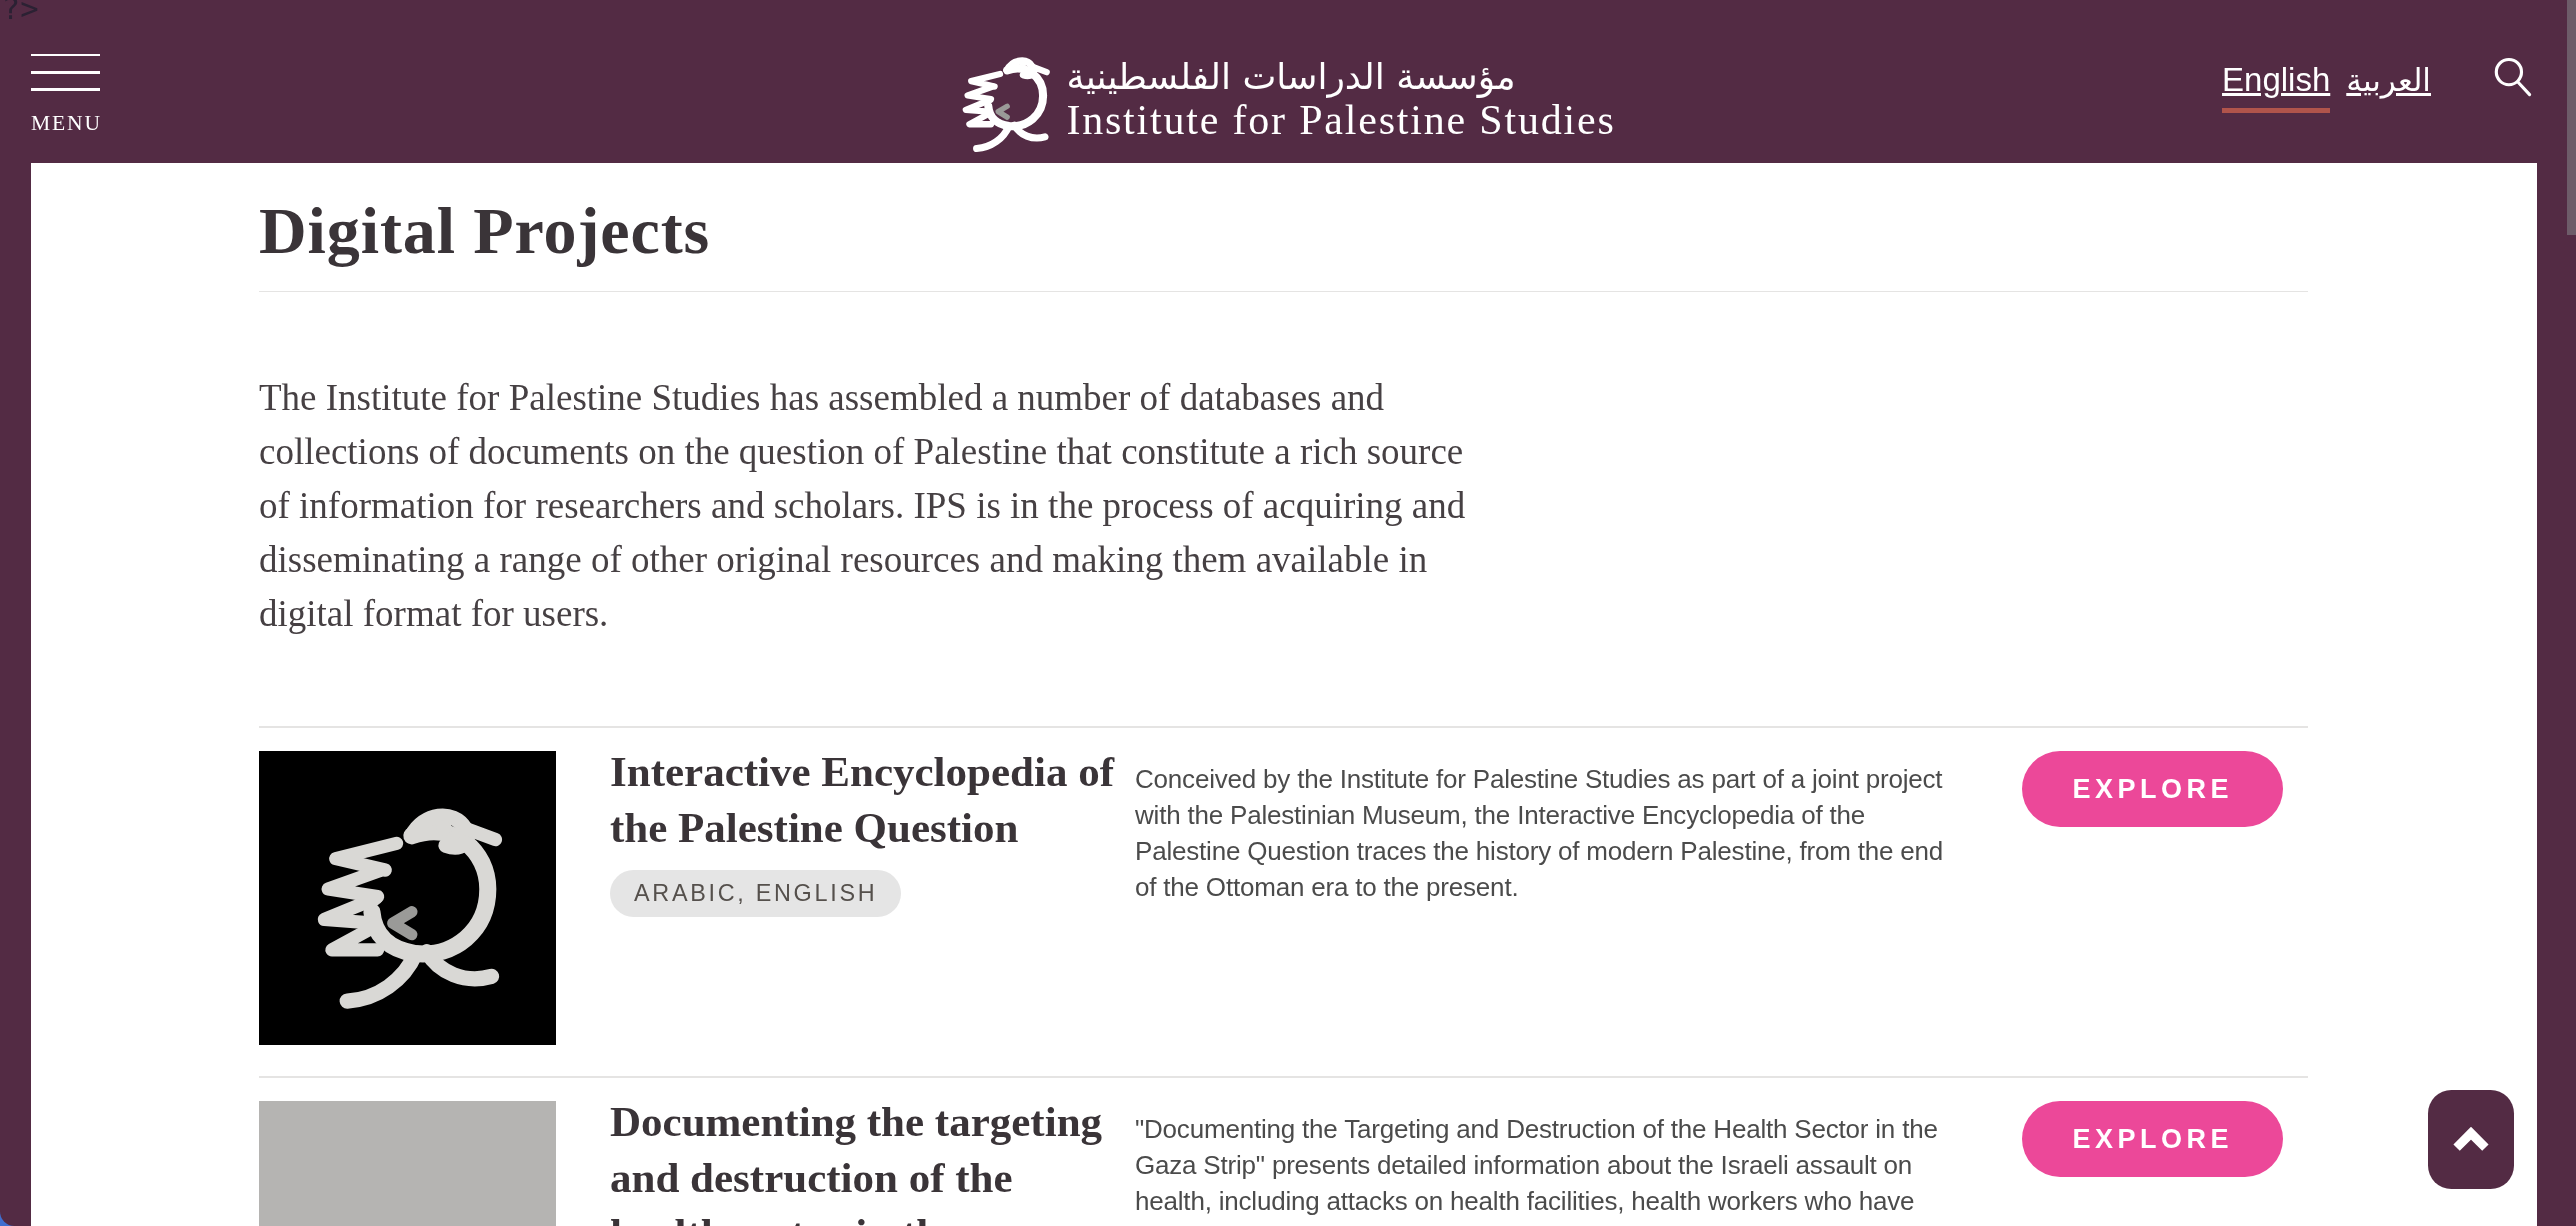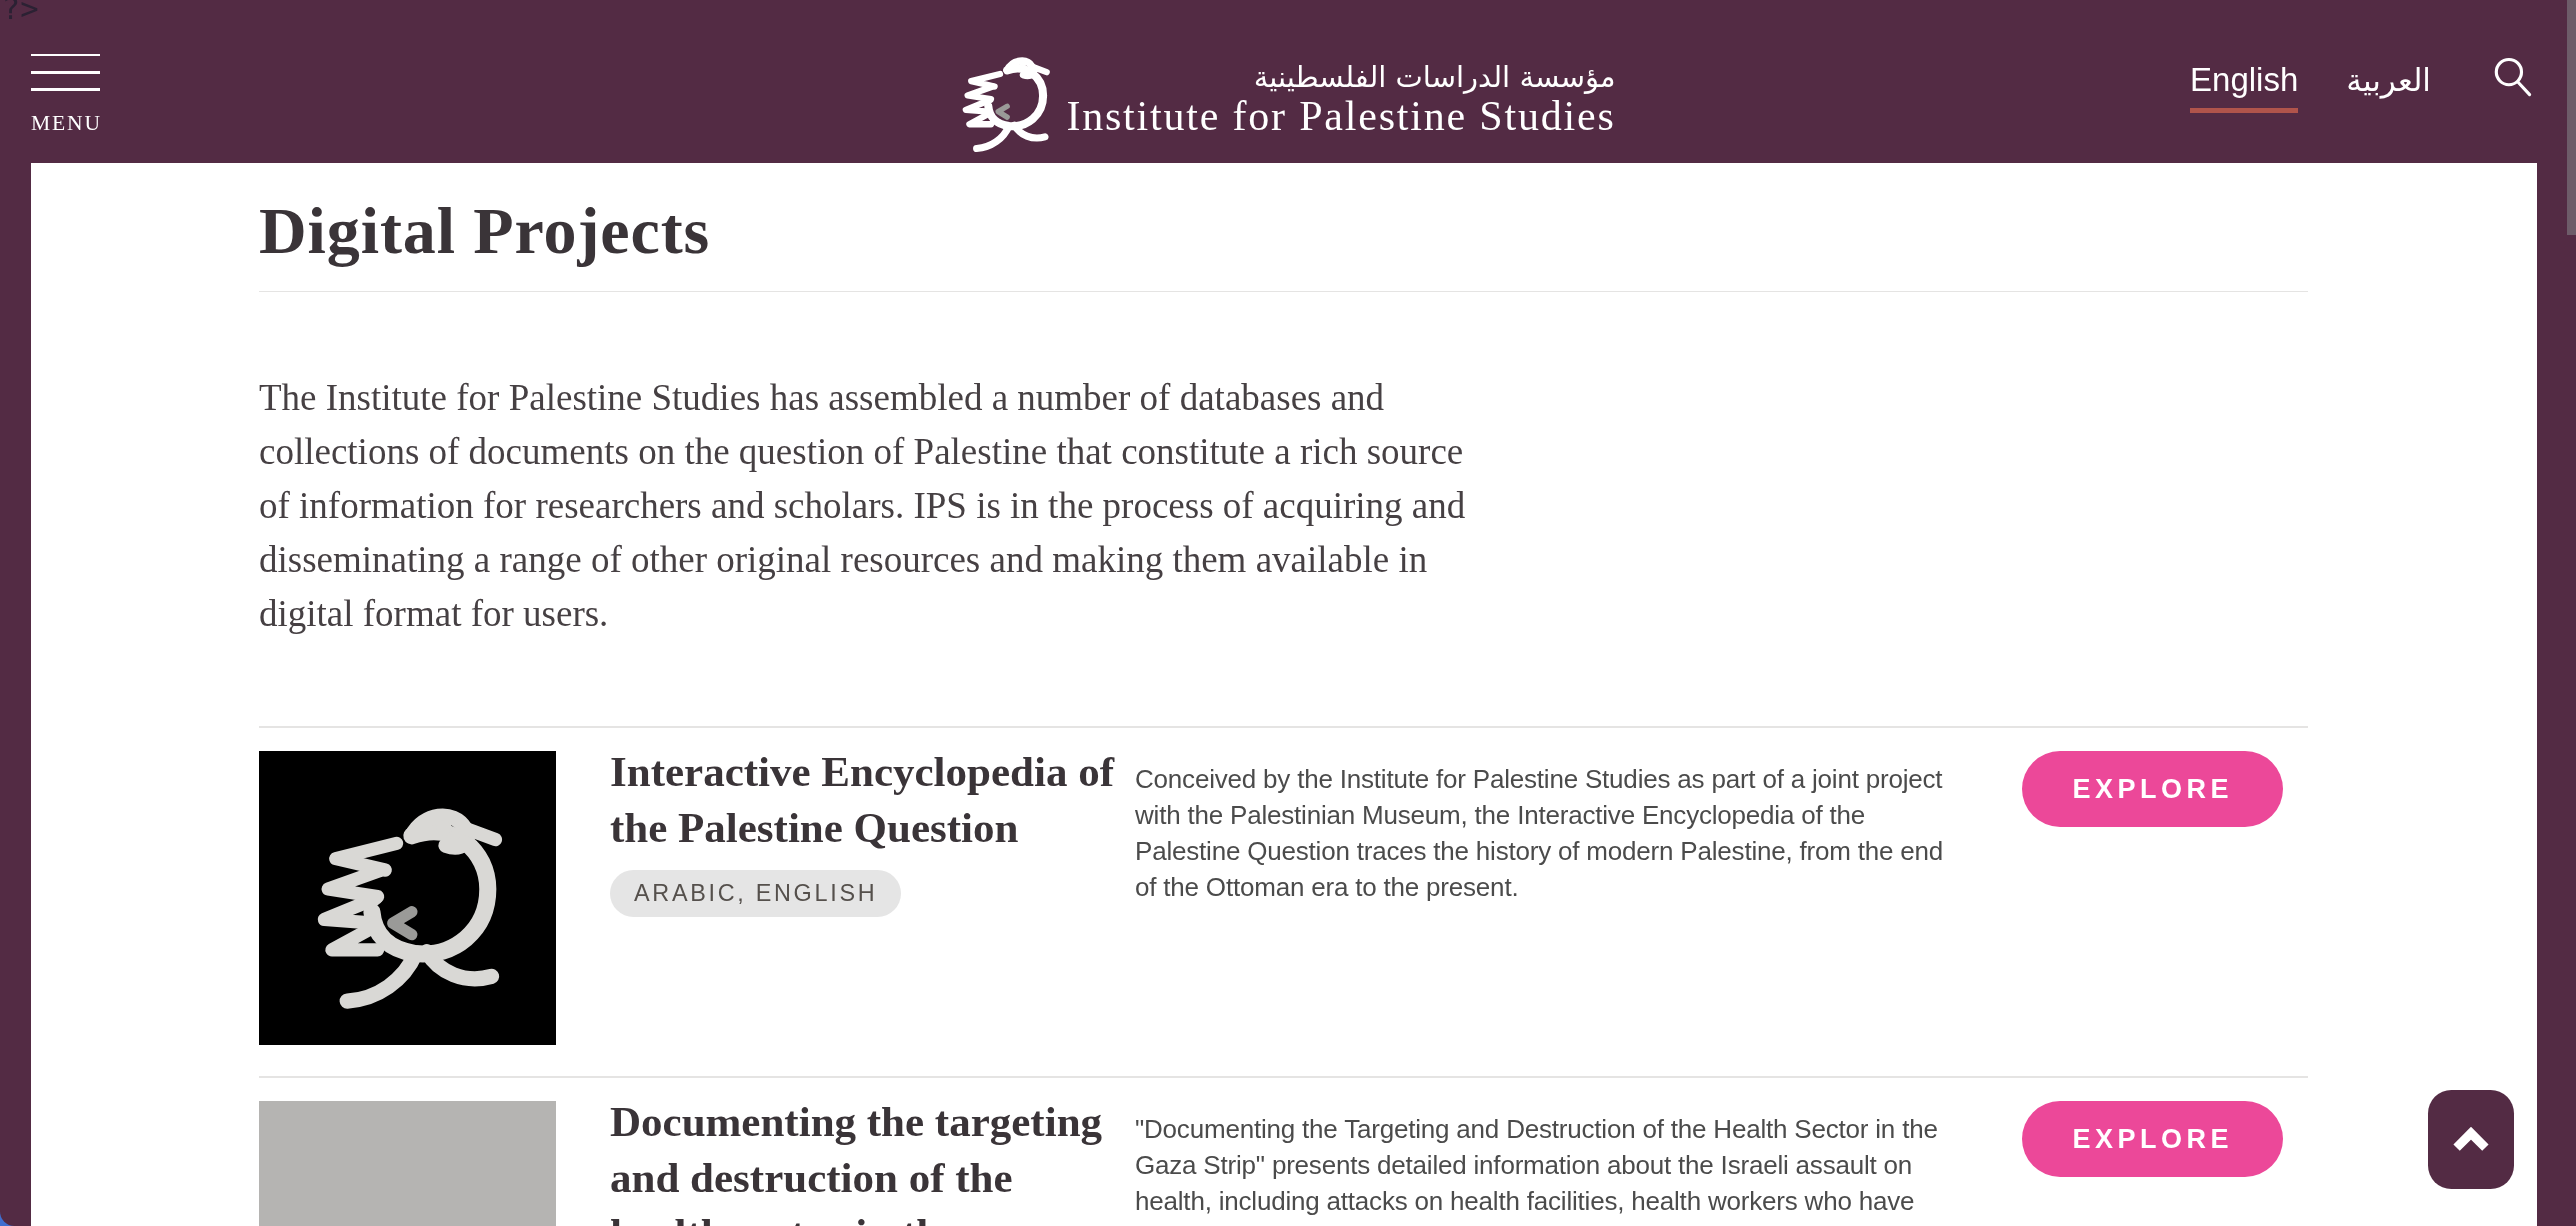--- a/index.html
+++ b/index.html
@@ -35,32 +35,32 @@
   }
 
   .logo {
     position: absolute; left: 50%; top: 47px; transform: translateX(-50%);
     display: flex; align-items: center; gap: 16px; color: #ffffff;
   }
   .logo-bird svg { display: block; }
   .logo-text { display: flex; flex-direction: column; }
   .logo-ar {
     font-family: "DejaVu Sans", sans-serif;
-    font-size: 29px; line-height: 1.0; direction: rtl; text-align: right;
+    font-size: 36px; line-height: 1.0; direction: rtl; text-align: left;
     letter-spacing: 0.9px;
   }
   .logo-en {
     font-family: "Liberation Serif", serif;
     font-size: 42px; line-height: 1.0; margin-top: 3.6px; letter-spacing: 1.8px;
   }
 
   .lang-switch {
     position: absolute; right: 145px; top: 61px;
-    display: flex; gap: 48px; align-items: baseline;
-    color: #ffffff; font-family: "Liberation Sans", sans-serif; font-size: 33px;
+    display: flex; gap: 16px; align-items: baseline;
+    color: #ffffff; font-family: "Liberation Sans", sans-serif; font-size: 33px; text-decoration: underline;
   }
   .lang-en { padding-bottom: 9px; border-bottom: 5.4px solid #b0544b; cursor: pointer; }
   .lang-ar { font-family: "DejaVu Sans", sans-serif; font-size: 31px; cursor: pointer; }
 
   .search-btn { position: absolute; right: 41px; top: 54px; cursor: pointer; }
 
   
   .content {
     position: absolute; left: 31px; right: 39px; top: 163px; bottom: 0;
     background: #ffffff; overflow: hidden; z-index: 1;

